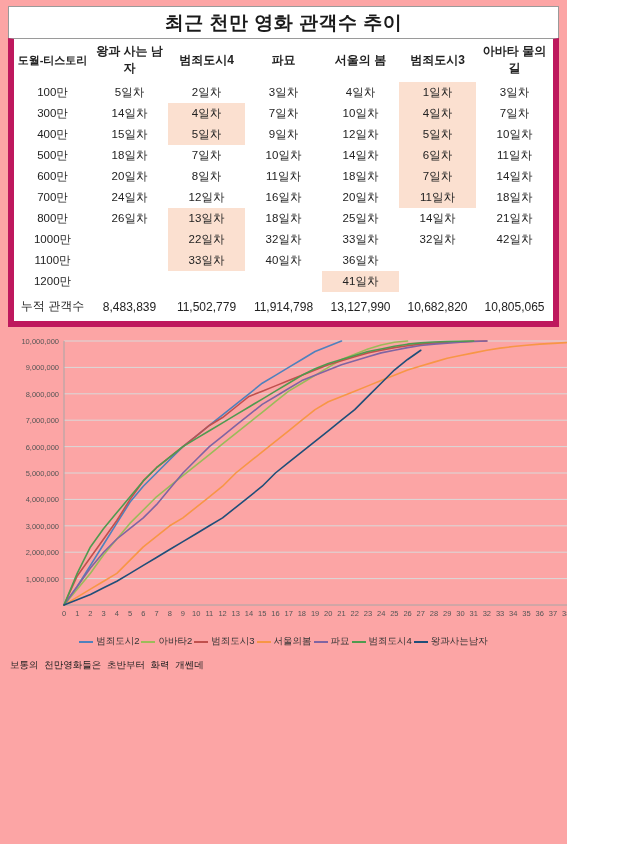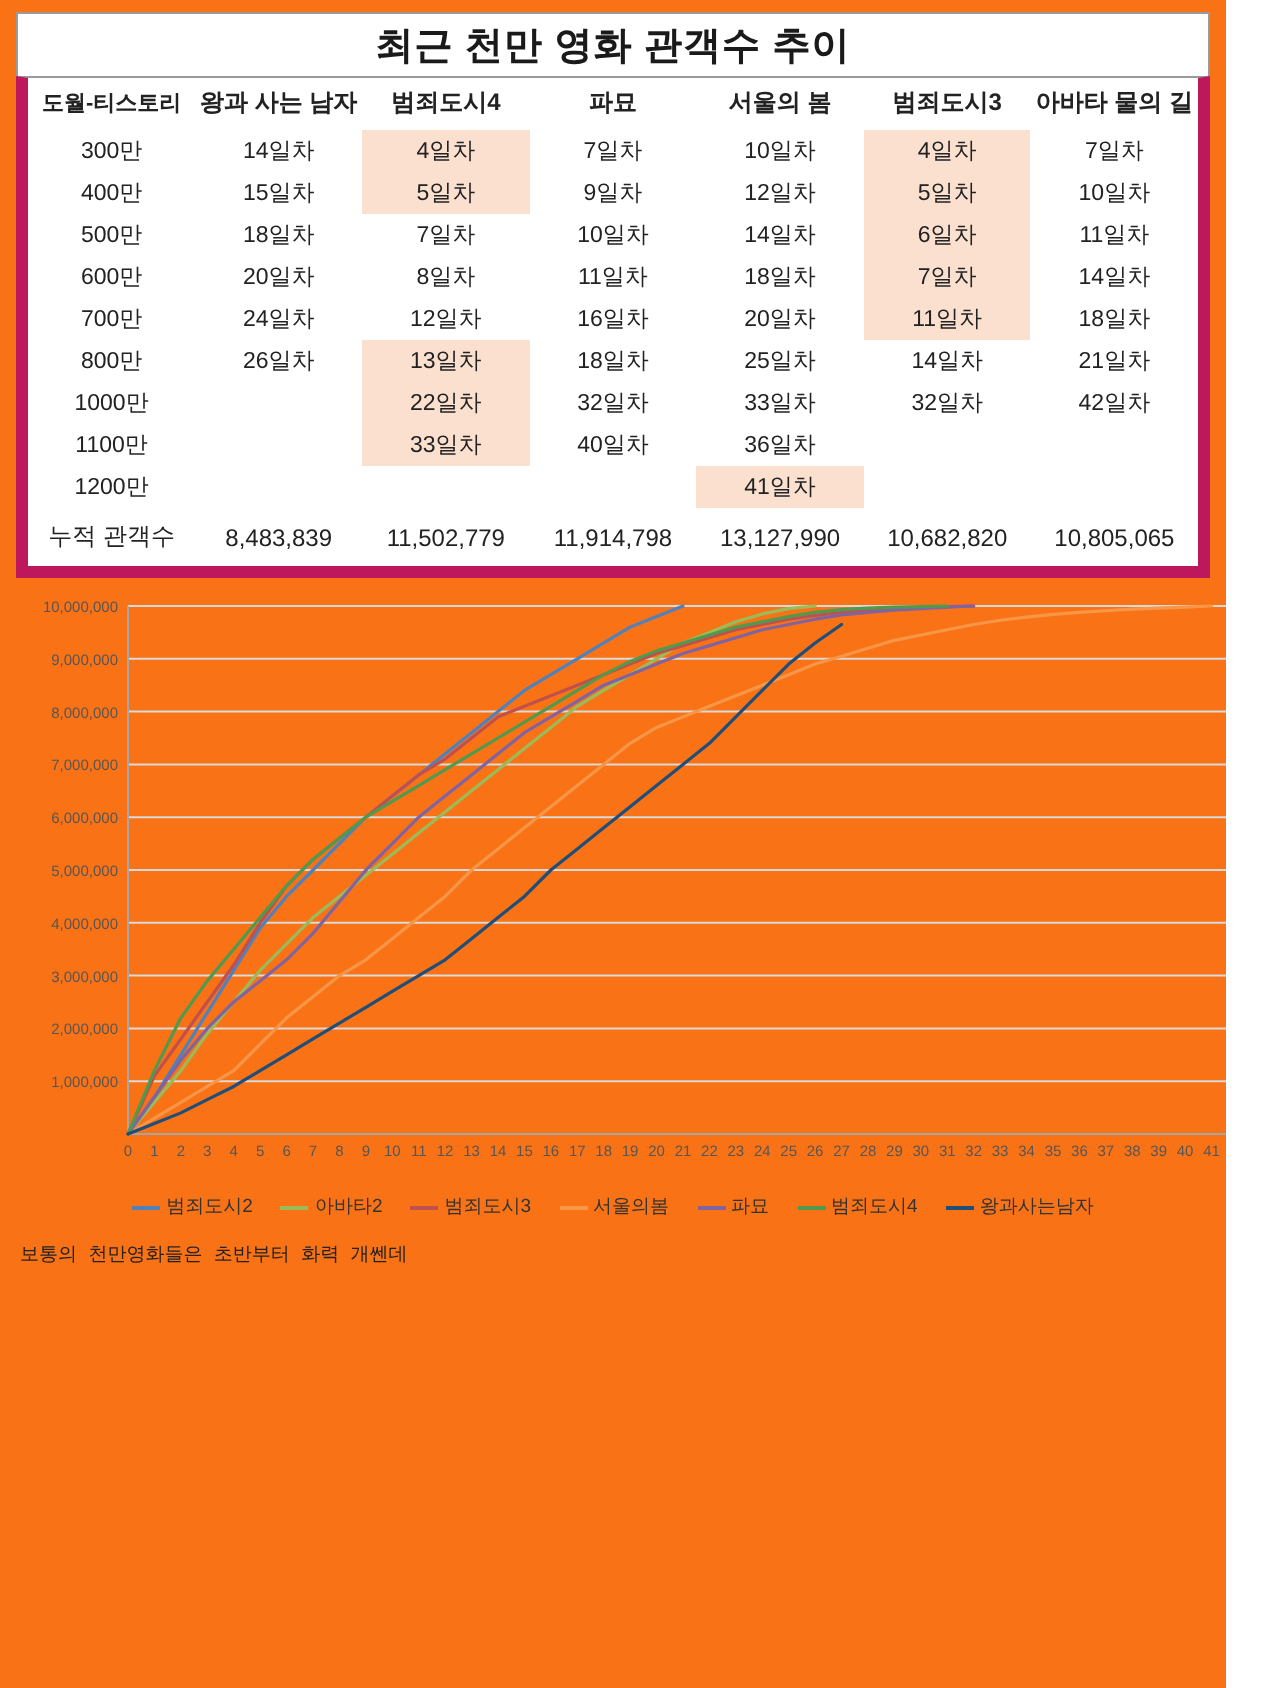--- a/index.html
+++ b/index.html
@@ -2,24 +2,24 @@
 <html><head>
 <meta charset="utf-8">
 <style>
   * { box-sizing: border-box; }
   html, body {
     margin: 0; padding: 0;
     background: #ffffff;
     font-family: "Liberation Sans", sans-serif;
   }
   #page {
-    width: 613px;
+    width: 567px;
     height: 844px;
     position: relative;
-    background: #f97316;
+    background: #fca5a5;
     overflow: hidden;
   }
 
   
   .title-bar {
     margin: 6px 8px 0 8px;
     border: 1px solid #9a9a9a;
     border-bottom: none;
     height: 32px;
     display: flex;
@@ -80,21 +80,21 @@
     position: relative;
     height: 300px;
   }
   .chart-svg { display: block; }
 
   .legend {
     margin: 2px 8px 0 8px;
     display: flex;
     justify-content: center;
     align-items: center;
-    gap: 14px;
+    gap: 2px;
     flex-wrap: wrap;
   }
   .legend-item {
     display: flex;
     align-items: center;
     gap: 3px;
     font-size: 9.5px;
     color: #333;
   }
   .legend-swatch {
@@ -129,20 +129,29 @@
           <th class="col-label">도월-티스토리</th>
           <th>왕과 사는 남자</th>
           <th>범죄도시4</th>
           <th>파묘</th>
           <th>서울의 봄</th>
           <th>범죄도시3</th>
           <th>아바타 물의 길</th>
         </tr>
       </thead>
       <tbody id="table-body">
+          <tr>
+            <td class="rowlabel">100만</td>
+            <td class="">5일차</td>
+            <td class="">2일차</td>
+            <td class="">3일차</td>
+            <td class="">4일차</td>
+            <td class="hl">1일차</td>
+            <td class="">3일차</td>
+          </tr>
           <tr>
             <td class="rowlabel">300만</td>
             <td class="">14일차</td>
             <td class="hl">4일차</td>
             <td class="">7일차</td>
             <td class="">10일차</td>
             <td class="hl">4일차</td>
             <td class="">7일차</td>
           </tr>
           <tr>

